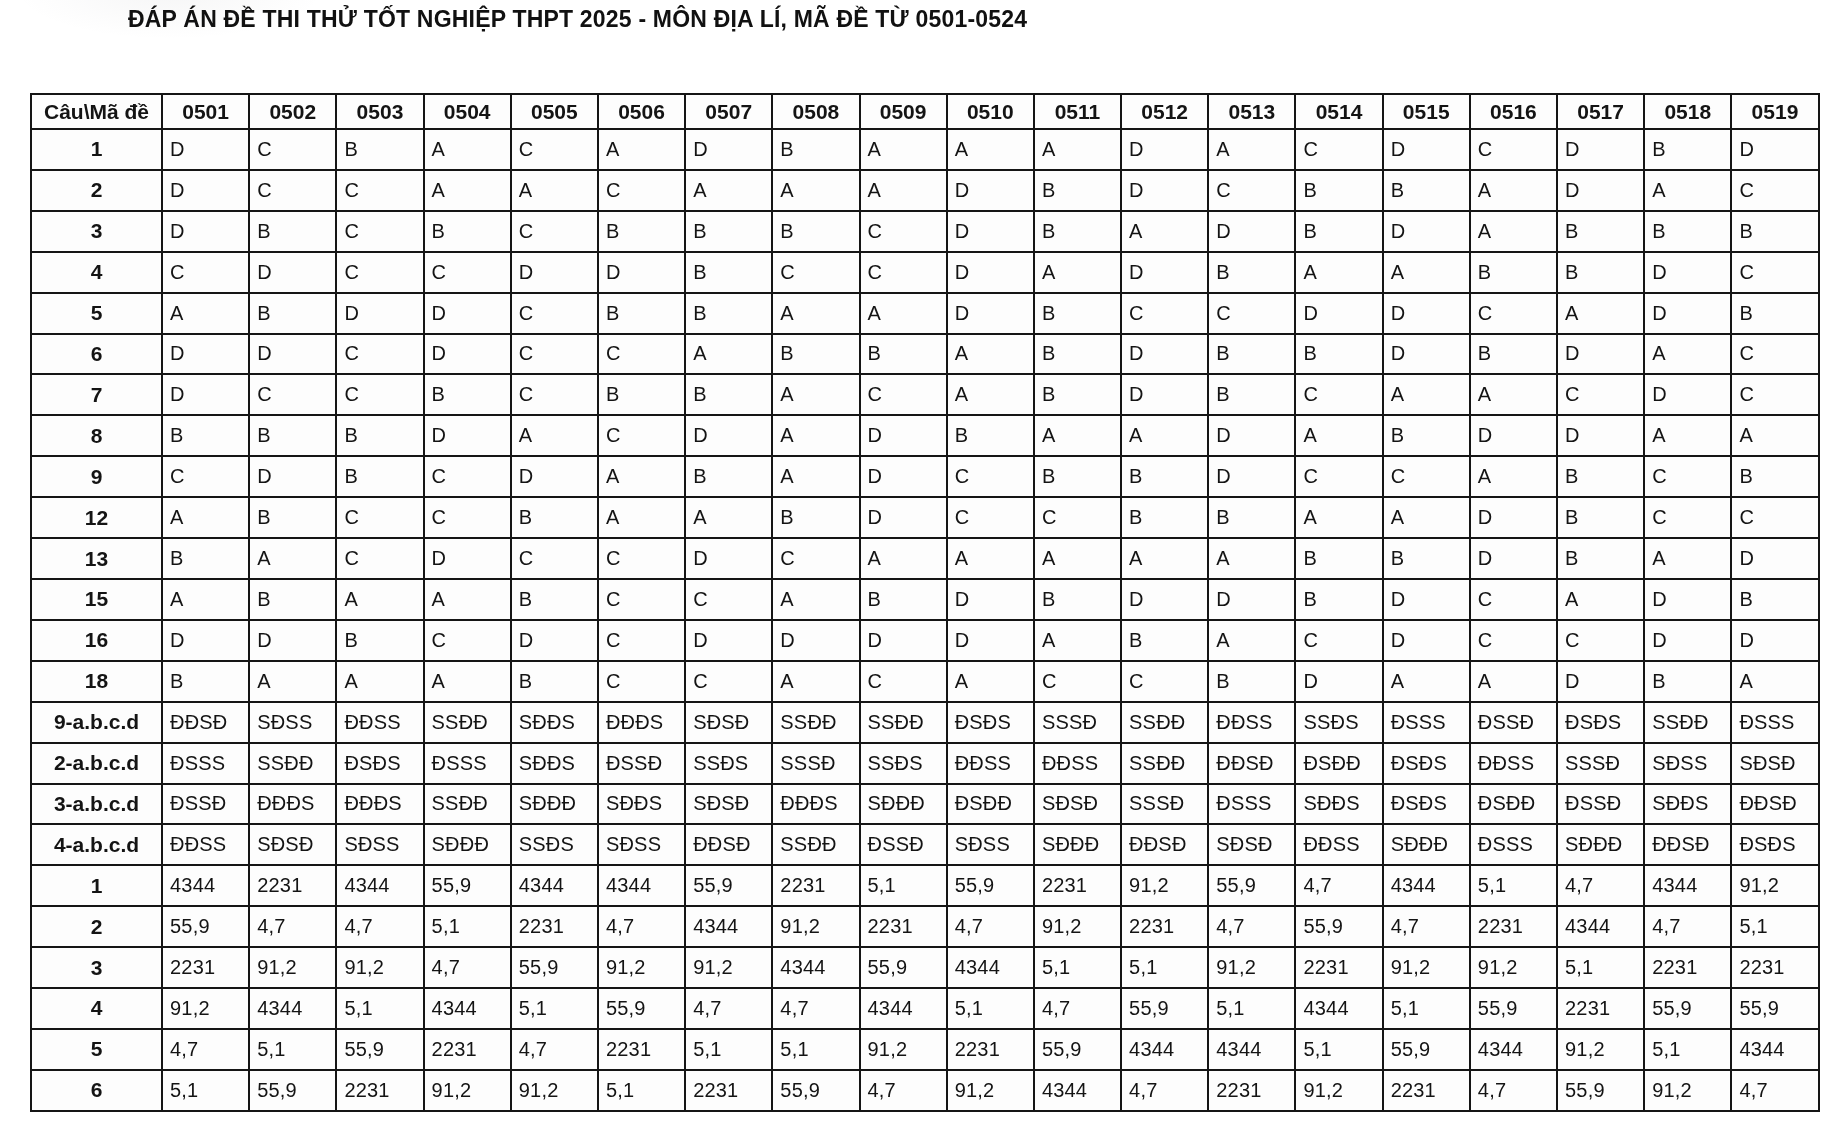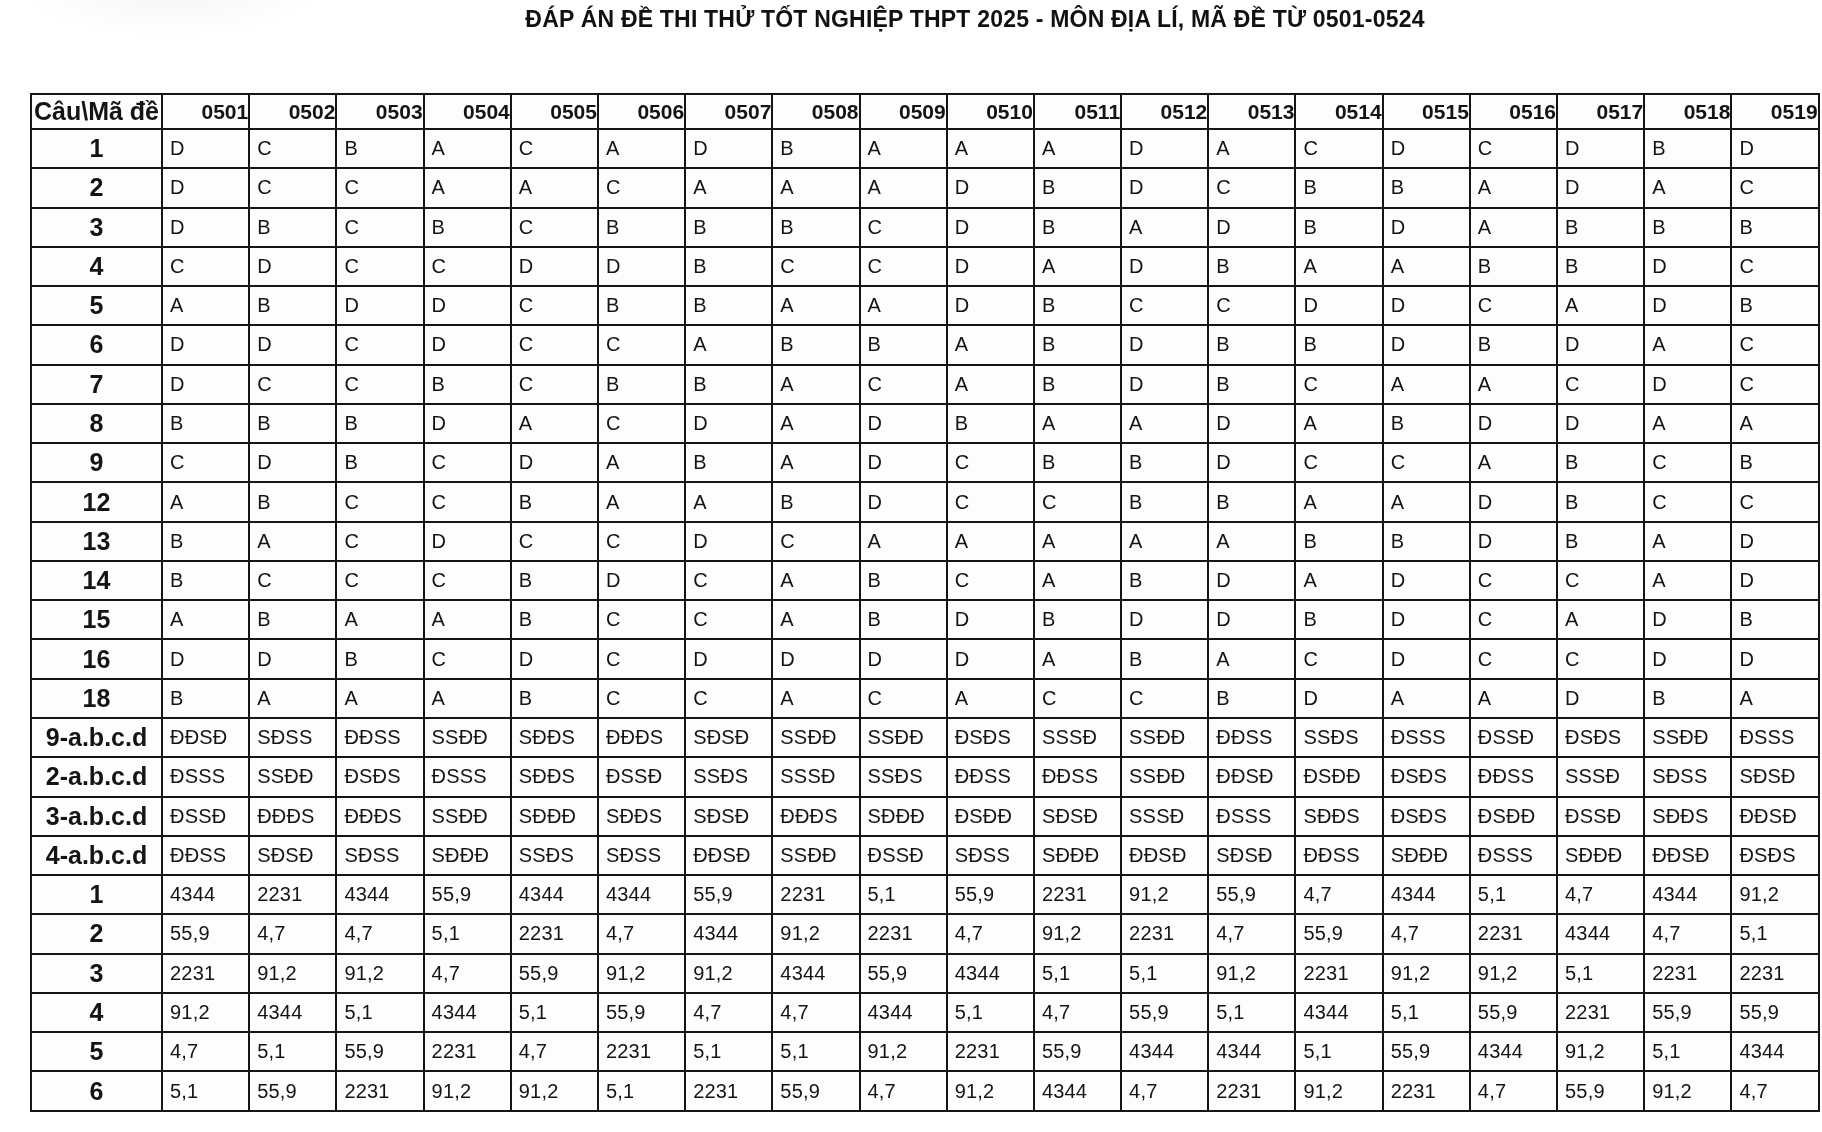--- a/index.html
+++ b/index.html
@@ -21,21 +21,21 @@
     background: radial-gradient(ellipse 220px 70px at 170px -10px, rgba(120,120,130,0.07), rgba(120,120,130,0.0) 70%);
     pointer-events: none;
   }
   .page-title {
     position: absolute;
     top: 6px;
     left: 0;
     width: 100%;
     padding-left: 128px;
     box-sizing: border-box;
-    text-align: center;
+    text-align: left;
     font-size: 23px;
     font-weight: bold;
     color: #111;
     letter-spacing: 0.2px;
     white-space: nowrap;
   }
   table.answers {
     position: absolute;
     left: 30px;
     top: 93px;
@@ -53,25 +53,25 @@
     height: 33px;
     font-size: 20px;
     color: #141414;
     overflow: hidden;
     white-space: nowrap;
   }
   table.answers th.corner,
   table.answers th.row-label {
     font-weight: bold;
     text-align: center;
-    font-size: 25px;
+    font-size: 21px;
   }
   table.answers th.col-header {
     font-weight: bold;
-    text-align: right;
+    text-align: center;
     padding-left: 0;
     font-size: 21px;
   }
   table.answers td.answer-cell {
     text-align: left;
     padding-left: 7px;
     font-weight: normal;
     letter-spacing: 0.2px;
   }
 </style>
@@ -366,42 +366,20 @@
         <td class="answer-cell">A</td>
         <td class="answer-cell">A</td>
         <td class="answer-cell">B</td>
         <td class="answer-cell">B</td>
         <td class="answer-cell">D</td>
         <td class="answer-cell">B</td>
         <td class="answer-cell">A</td>
         <td class="answer-cell">D</td>
       </tr>
       <tr>
-        <th class="row-label">14</th>
-        <td class="answer-cell">B</td>
-        <td class="answer-cell">C</td>
-        <td class="answer-cell">C</td>
-        <td class="answer-cell">C</td>
-        <td class="answer-cell">B</td>
-        <td class="answer-cell">D</td>
-        <td class="answer-cell">C</td>
-        <td class="answer-cell">A</td>
-        <td class="answer-cell">B</td>
-        <td class="answer-cell">C</td>
-        <td class="answer-cell">A</td>
-        <td class="answer-cell">B</td>
-        <td class="answer-cell">D</td>
-        <td class="answer-cell">A</td>
-        <td class="answer-cell">D</td>
-        <td class="answer-cell">C</td>
-        <td class="answer-cell">C</td>
-        <td class="answer-cell">A</td>
-        <td class="answer-cell">D</td>
-      </tr>
-      <tr>
         <th class="row-label">15</th>
         <td class="answer-cell">A</td>
         <td class="answer-cell">B</td>
         <td class="answer-cell">A</td>
         <td class="answer-cell">A</td>
         <td class="answer-cell">B</td>
         <td class="answer-cell">C</td>
         <td class="answer-cell">C</td>
         <td class="answer-cell">A</td>
         <td class="answer-cell">B</td>

